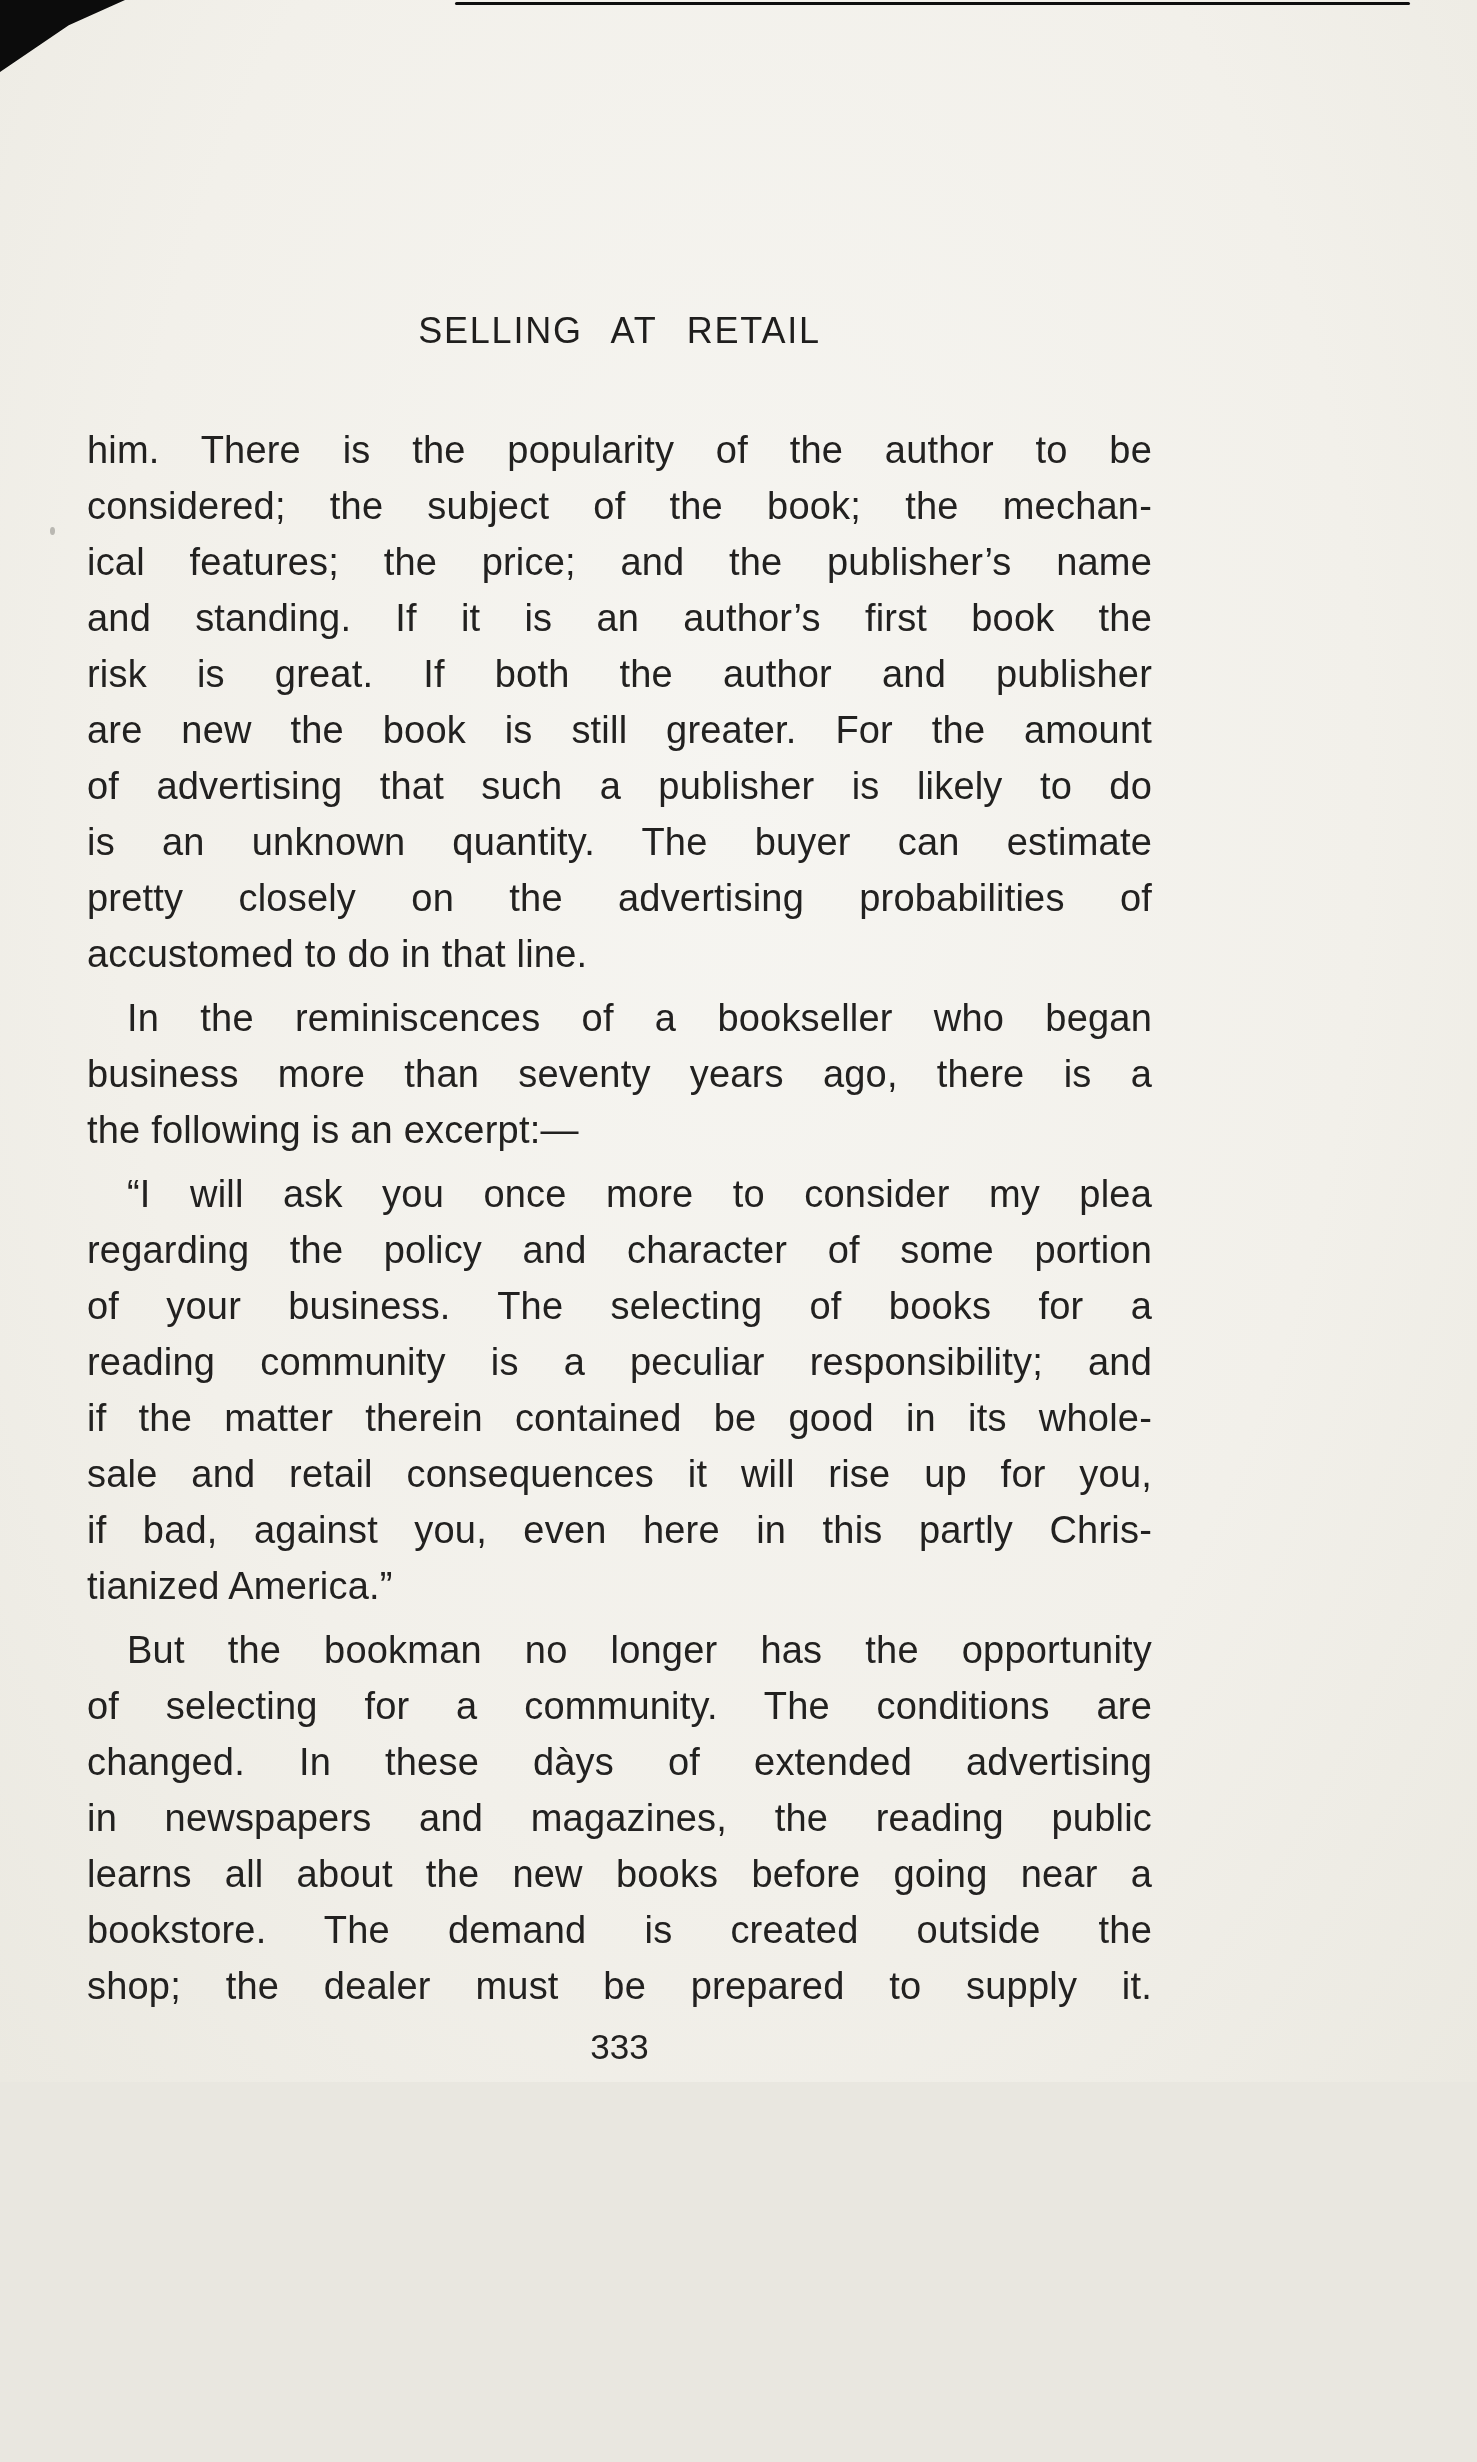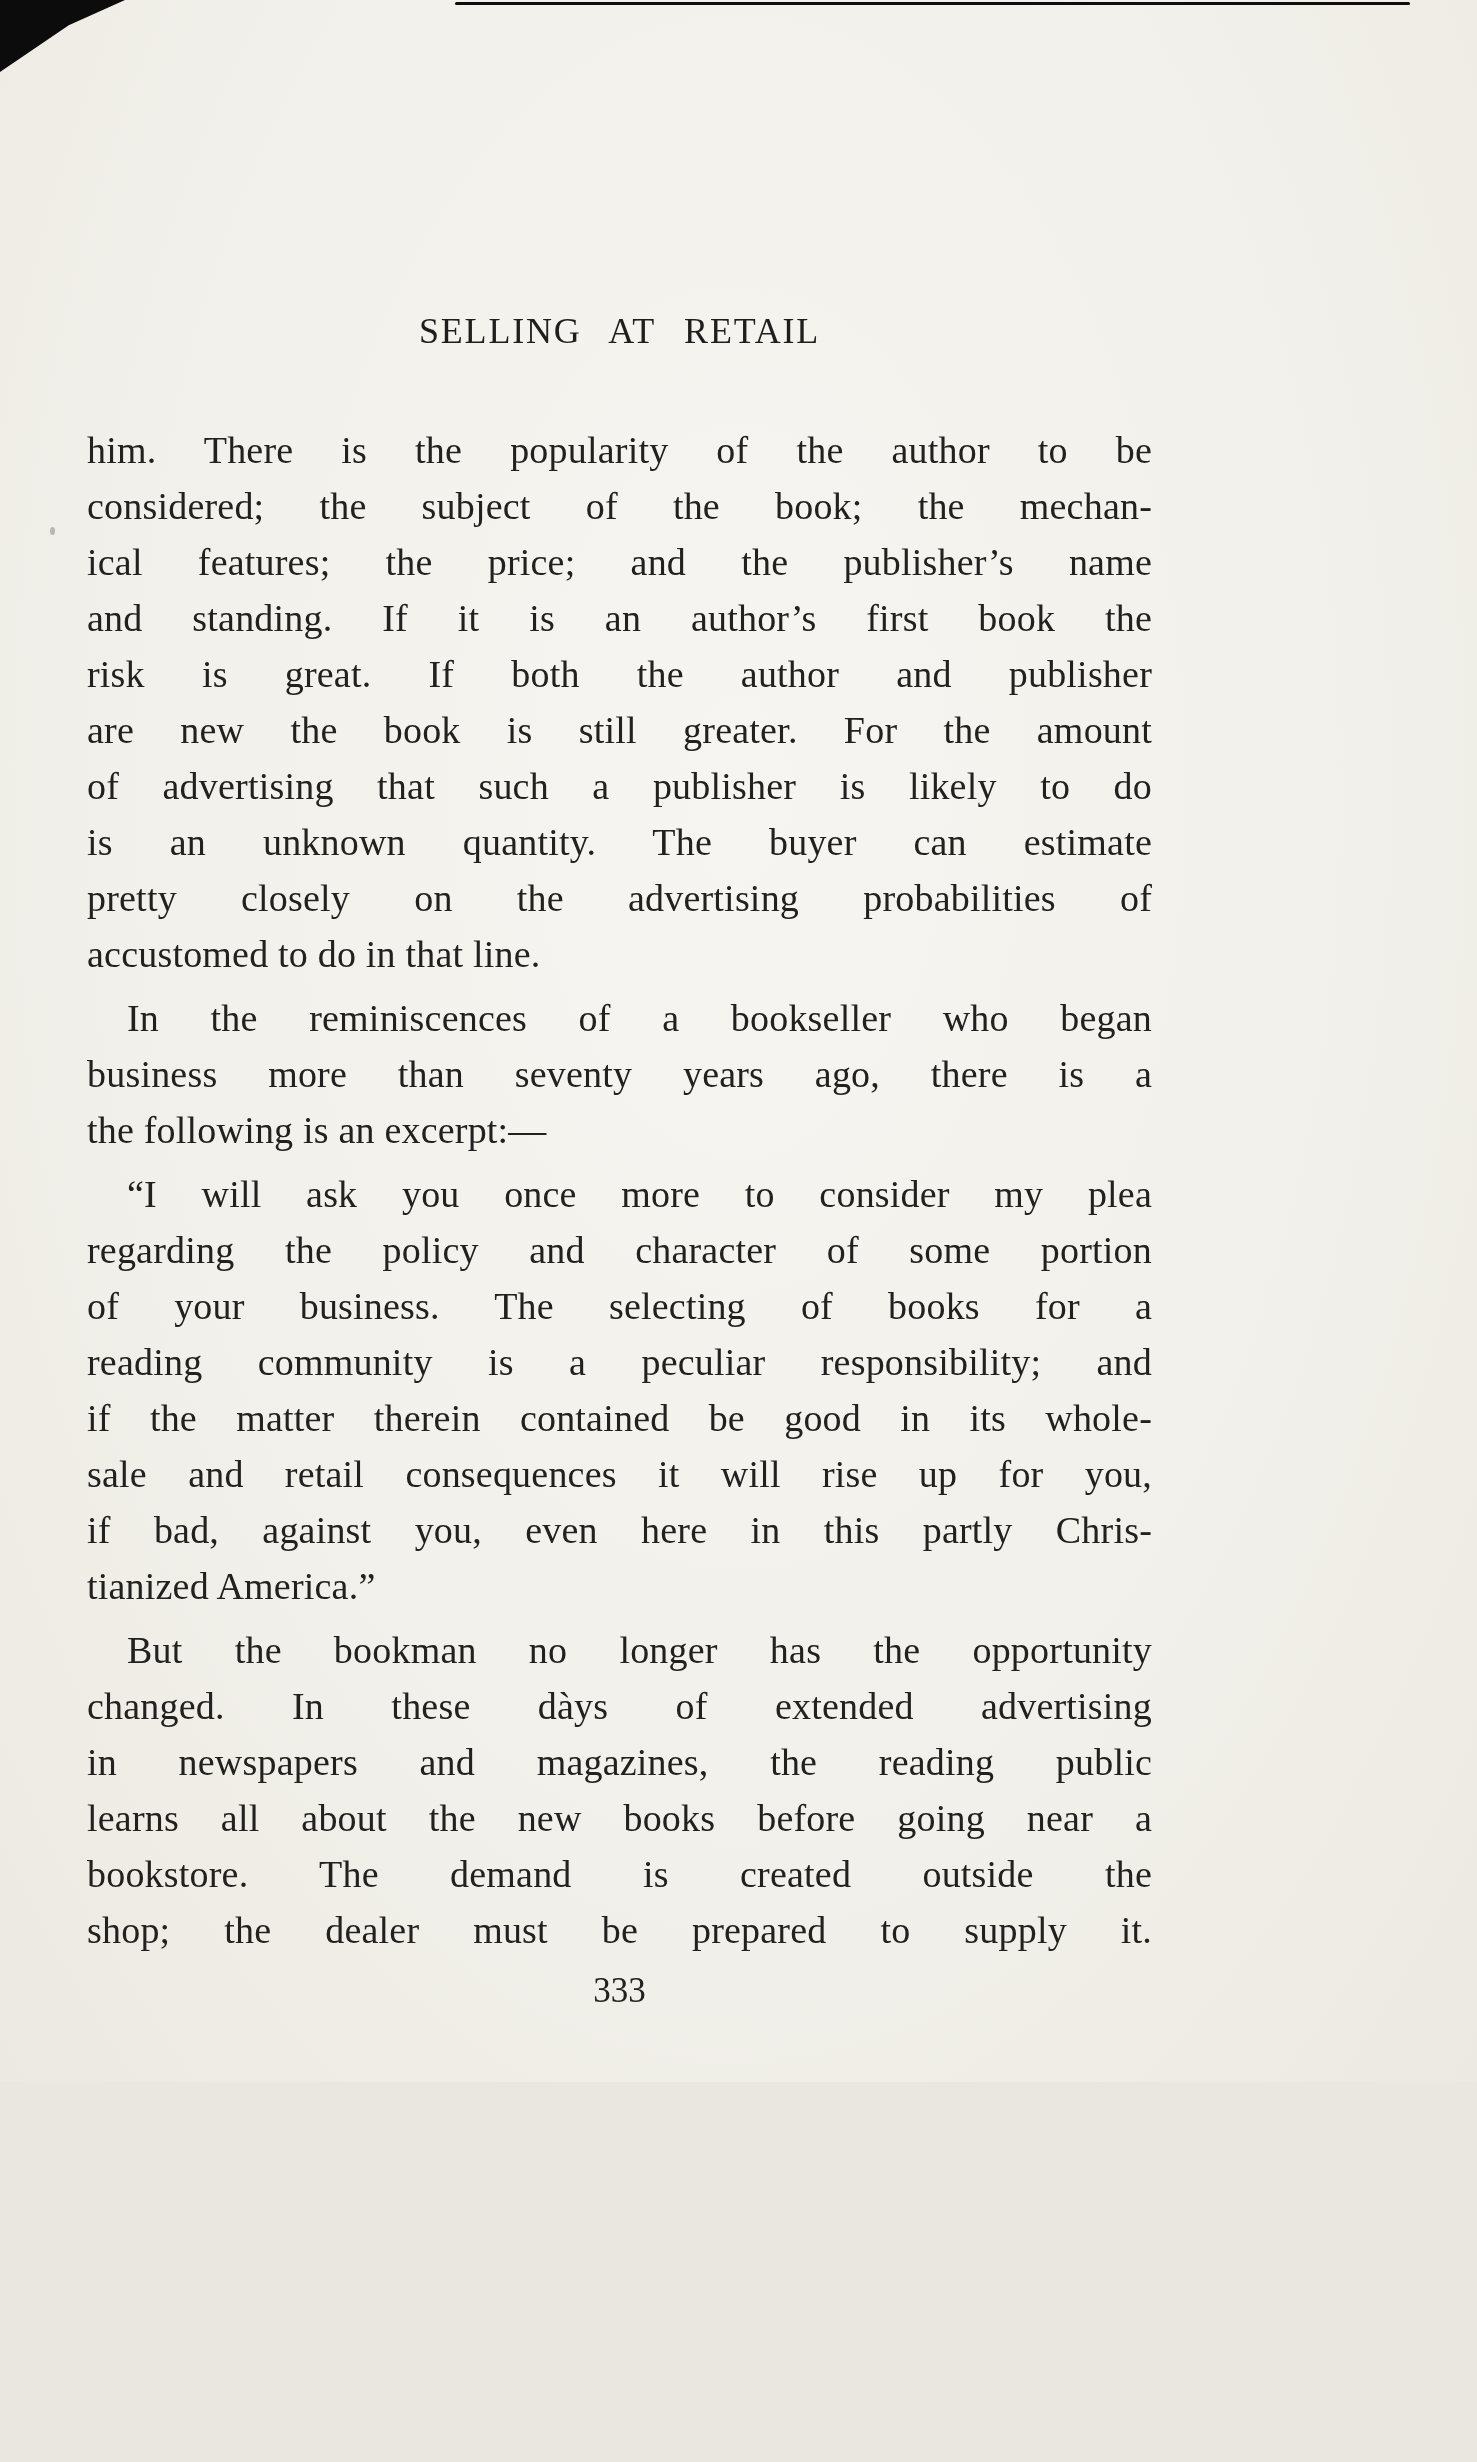--- a/index.html
+++ b/index.html
@@ -6,21 +6,21 @@
     margin: 0;
     padding: 0;
     background: #e9e7e0;
   }
   .page {
     position: relative;
     width: 1477px;
     height: 2082px;
     background: radial-gradient(ellipse at 50% 38%, #f6f5f1 0%, #f2f0ea 60%, #ebe9e1 100%);
     overflow: hidden;
-    font-family: Liberation Serif, serif;
+    font-family: Liberation Sans, sans-serif;
     color: #222120;
   }
 
   
   .corner-artifact {
     position: absolute;
     top: 0; left: 0;
     width: 125px; height: 72px;
     background: #0c0c0c;
     clip-path: polygon(0 0, 100% 0, 55% 35%, 0 100%);
@@ -132,20 +132,21 @@
       <div class="line">of  your  business.   The  selecting  of  books  for  a</div>
       <div class="line">reading community is a peculiar responsibility;  and</div>
       <div class="line">if the matter therein contained be good in its whole-</div>
       <div class="line">sale and retail consequences it will rise up for you,</div>
       <div class="line">if bad, against you, even here in this partly Chris-</div>
       <div class="line last">tianized America.”</div>
     </div>
 
     <div class="paragraph">
       <div class="line indent">But the bookman no longer has the opportunity</div>
+      <div class="line">of selecting for a community.   The conditions are</div>
       <div class="line">changed.   In  these  dàys  of  extended  advertising</div>
       <div class="line">in  newspapers  and  magazines,  the  reading  public</div>
       <div class="line">learns all about the new books before going near a</div>
       <div class="line">bookstore.   The  demand  is  created  outside  the</div>
       <div class="line">shop;  the dealer must be prepared to supply it.</div>
     </div>
 
     <div class="page-number">333</div>
 
   </div>

